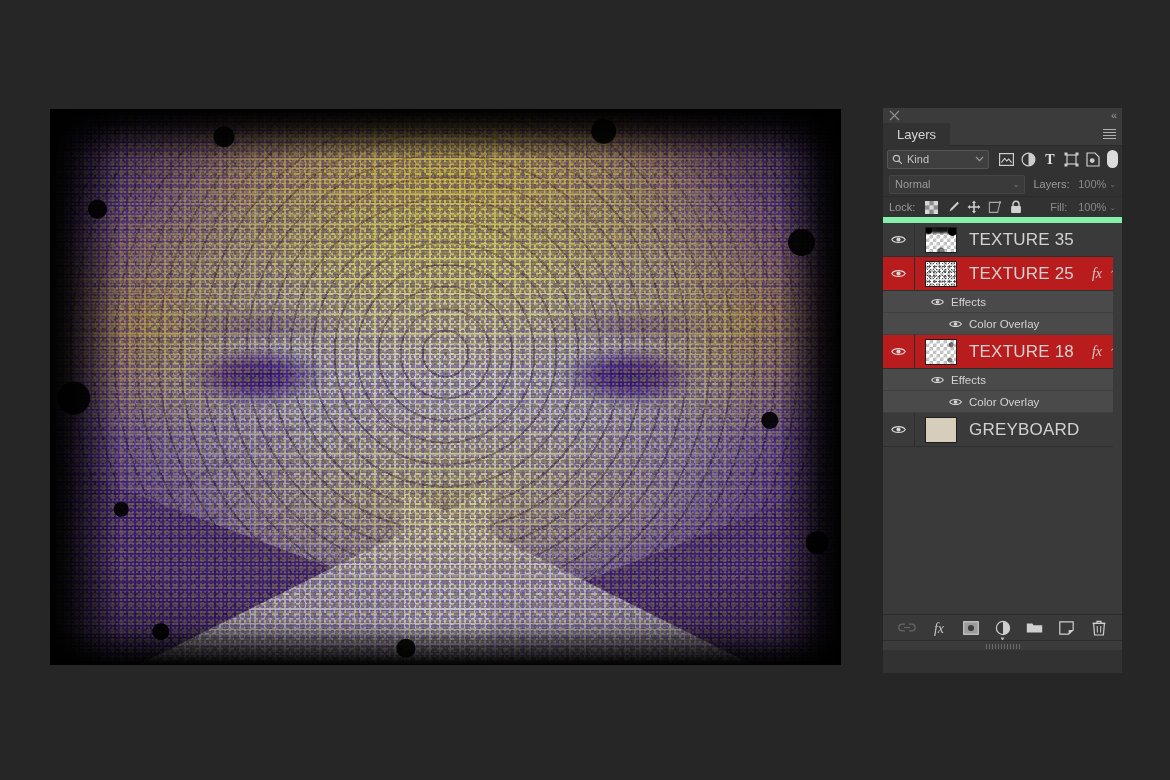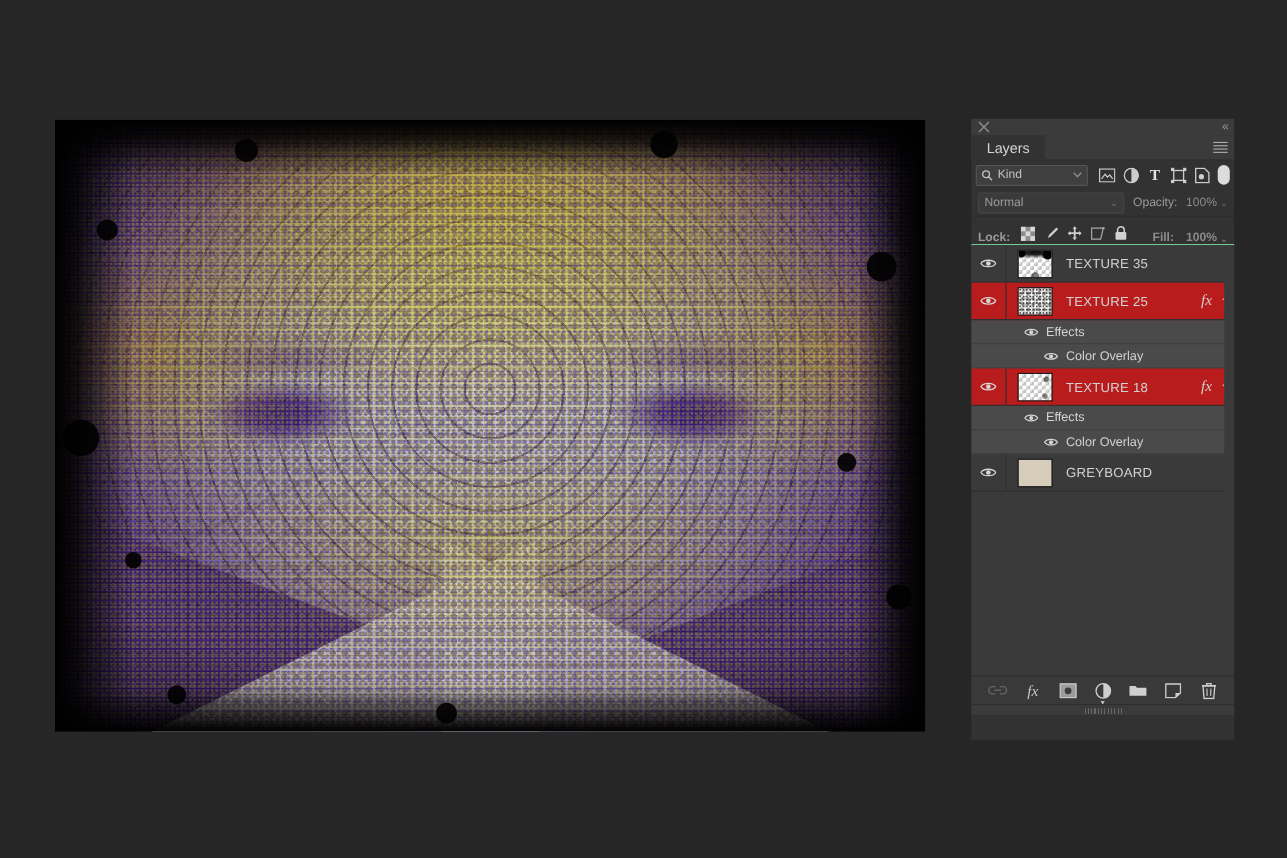--- a/index.html
+++ b/index.html
@@ -226,23 +226,22 @@
   }
   .blend-select .chev { margin-left: auto; font-size: 8px; color: #7c7c7c; }
   .opacity-label { margin-left: 8px; font-size: 11px; color: #9a9a9a; }
   .opacity-val {
     margin-left: 5px; font-size: 11px; color: #8a8a8a;
     width: 34px; text-align: right;
   }
   .mini-chev { margin-left: 3px; font-size: 8px; color: #6e6e6e; cursor: pointer; }
 
   .lock-row {
-    height: 26px; display: flex; align-items: flex-end; padding: 0 6px;
-    border-bottom: 1px solid #86efac;
-    font-weight: bold;
+    height: 26px; display: flex; align-items: center; padding: 0 6px;
+    border-bottom: 6px solid #86efac;
   }
   .lock-label { font-size: 11px; color: #9a9a9a; margin-right: 6px; }
   .lockicon {
     width: 21px; height: 20px; display: flex; align-items: center; justify-content: center;
     cursor: pointer;
   }
   .fill-label { margin-left: auto; font-size: 11px; color: #8d8d8d; }
   .fill-val { margin-left: 5px; font-size: 11px; color: #8a8a8a; width: 34px; text-align: right; }
 
   
@@ -295,21 +294,21 @@
       radial-gradient(circle at 80% 84%, rgba(0,0,0,.45) 0 2px, rgba(0,0,0,0) 3px);
   }
   .montage-art {
     position: absolute; inset: 0;
     background:
       radial-gradient(ellipse 42% 52% at 50% 48%, #e8e8f4 0%, #b9b2d8 30%, #5a3fae 58%, #2b1480 80%),
       #3a1fa0;
   }
   .greyboard-art { position: absolute; inset: 0; background: #d6cdbb; }
   .layer-name {
-    margin-left: 12px; font-size: 12px; color: #d2d2d2; letter-spacing: .2px;
+    margin-left: 12px; font-size: 17px; color: #d2d2d2; letter-spacing: .2px;
   }
   .fx-mark {
     margin-left: auto; font-style: italic; font-family: "Liberation Serif", serif;
     font-size: 14px; color: #cfcfcf; padding-right: 2px;
   }
   .fx-chev {
     width: 18px; text-align: center; font-size: 9px; color: #c2c2c2; cursor: pointer;
   }
   .fx-scroll-notch {
     position: absolute; right: 0; top: 0; width: 9px; height: 100%;
@@ -453,21 +452,21 @@
         </svg>
       </div>
       <div class="pill-toggle"></div>
     </div>
 
     <div class="blend-row">
       <div class="blend-select">
         <span>Normal</span>
         <span class="chev">⌄</span>
       </div>
-      <span class="opacity-label">Opacity:</span>
+      <span class="opacity-label">Layers:</span>
       <span class="opacity-val">100%</span>
       <span class="mini-chev">⌄</span>
     </div>
 
     <div class="lock-row">
       <span class="lock-label">Lock:</span>
       <div class="lockicon">
         <svg width="13" height="13" viewBox="0 0 12 12">
           <rect width="12" height="12" fill="#8d8d8d"></rect>
           <rect x="0" y="0" width="4" height="4" fill="#d8d8d8"></rect>

